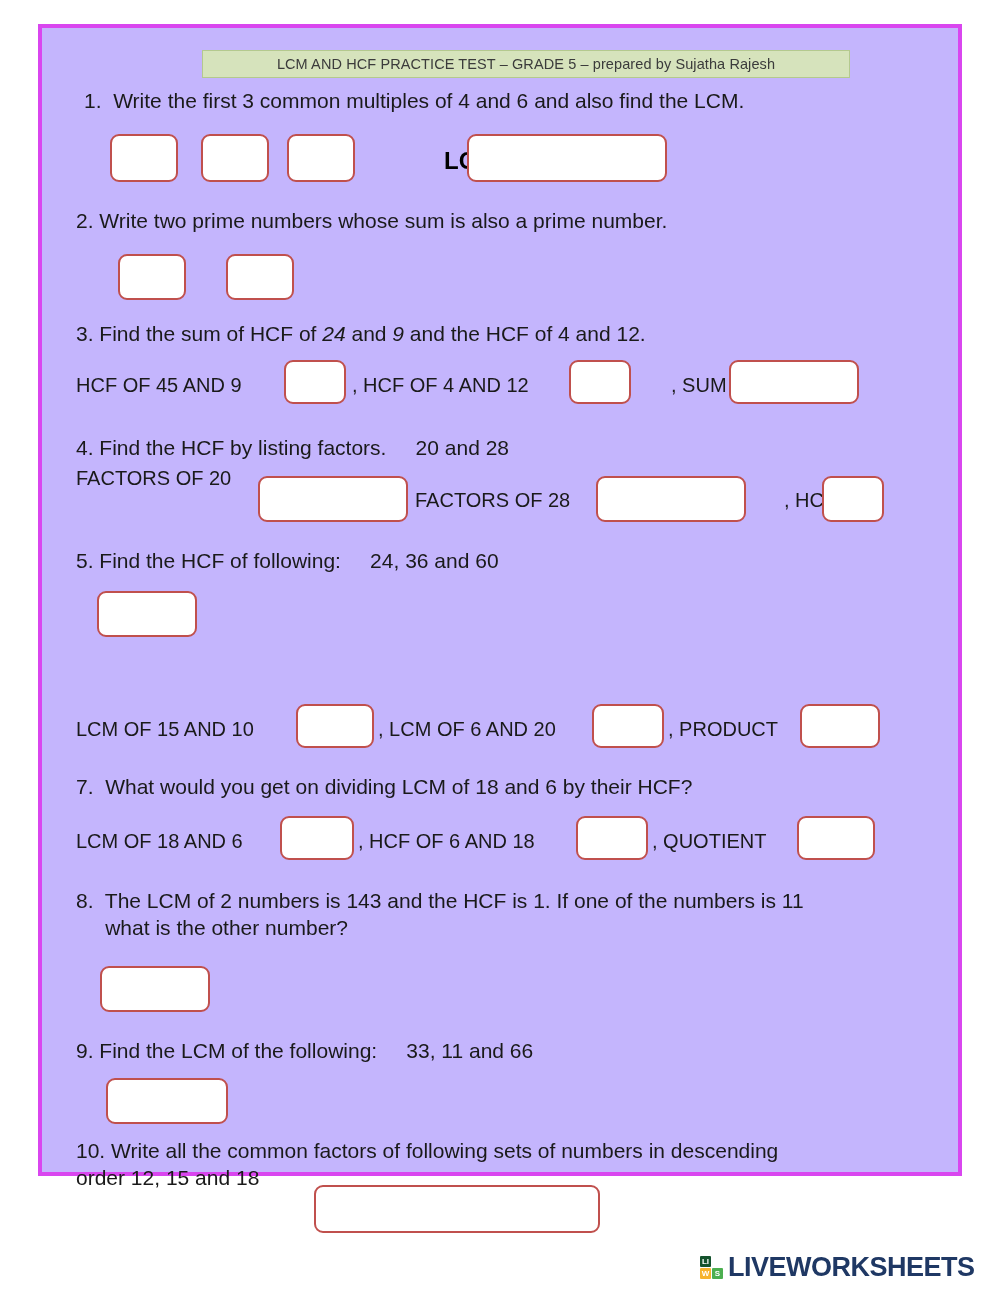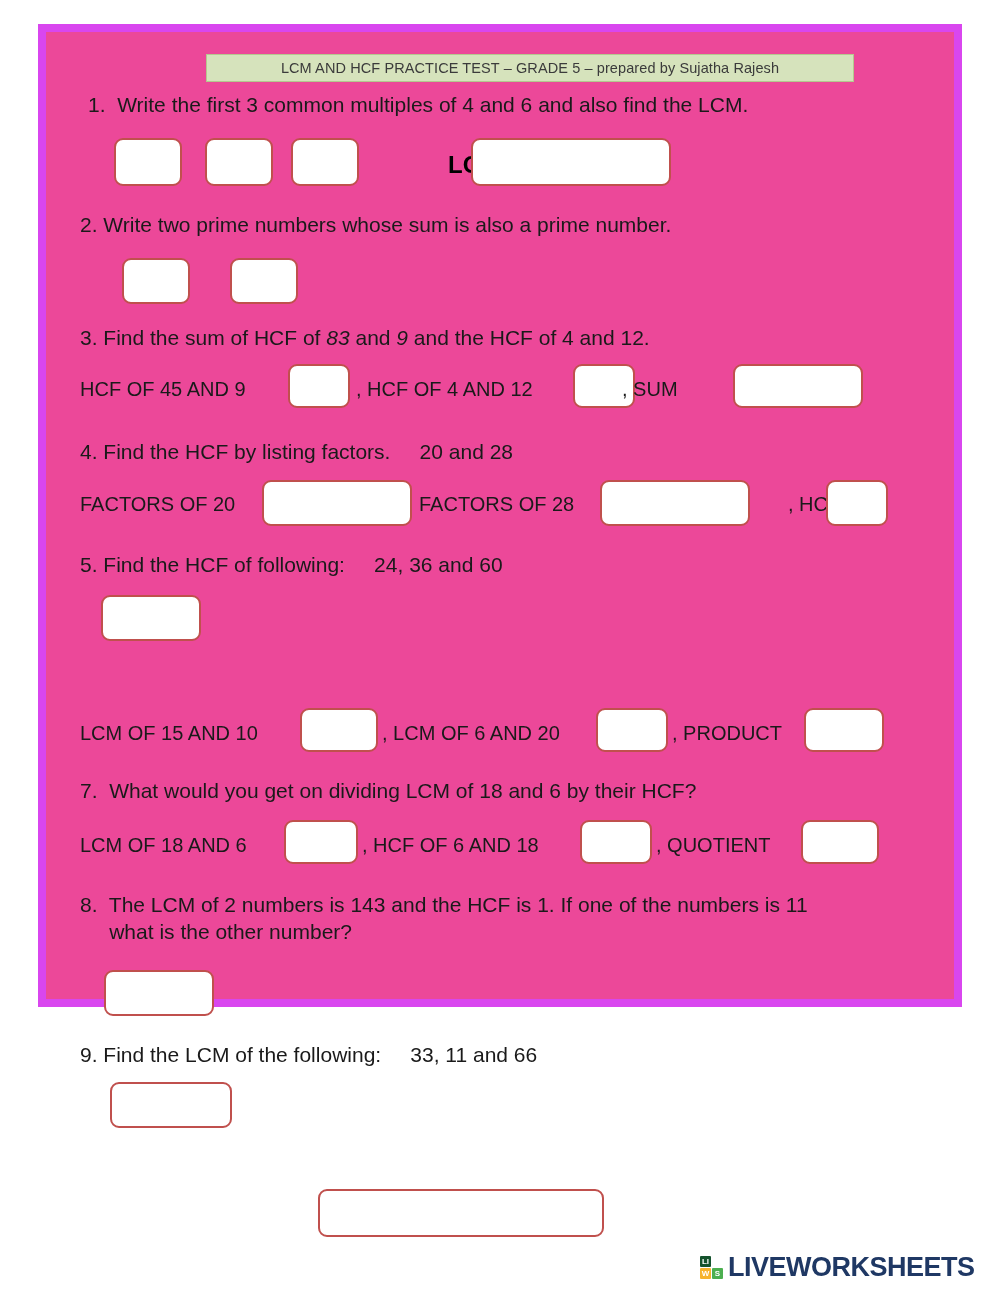--- a/index.html
+++ b/index.html
@@ -13,24 +13,24 @@
     font-family: "Liberation Sans", sans-serif;
     position: relative;
     overflow: hidden;
   }
 
   .sheet {
     position: absolute;
     left: 38px;
     top: 24px;
     width: 924px;
-    height: 983px;
-    border: 8px solid #d946ef;
+    height: 1152px;
+    border: 4px solid #d946ef;
     box-sizing: border-box;
-    background: #ec4899;
+    background: #c4b5fd;
   }
 
   .title-bar {
     position: absolute;
     left: 160px;
     top: 22px;
     width: 648px;
     height: 28px;
     background: #d6e3bc;
     border: 1px solid #b4c98e;
@@ -131,30 +131,30 @@
   <input class="box" style="left: 68px; top: 106px; width: 68px; height: 48px;">
   <input class="box" style="left: 159px; top: 106px; width: 68px; height: 48px;">
   <input class="box" style="left: 245px; top: 106px; width: 68px; height: 48px;">
   <div class="bold-lcm" style="left:358px; top:119px;">LCM</div>
   <input class="box" style="left: 425px; top: 106px; width: 200px; height: 48px;">
 
   <div class="q" style="left:34px; top:180px; width:860px;">2. Write two prime numbers whose sum is also a prime number.</div>
   <input class="box" style="left: 76px; top: 226px; width: 68px; height: 46px;">
   <input class="box" style="left: 184px; top: 226px; width: 68px; height: 46px;">
 
-  <div class="q" style="left:34px; top:293px; width:860px;"><span>3. Find the sum of HCF of </span><span class="it">83</span><span> and </span><span class="it">9</span><span> and the HCF of 4 and 12.</span></div>
+  <div class="q" style="left:34px; top:293px; width:860px;"><span>3. Find the sum of HCF of </span><span class="it">24</span><span> and </span><span class="it">9</span><span> and the HCF of 4 and 12.</span></div>
   <div class="lbl" style="left:34px; top:346px;">HCF OF 45 AND 9</div>
   <input class="box" style="left: 242px; top: 332px; width: 62px; height: 44px;">
   <div class="lbl" style="left:310px; top:346px;">, HCF OF 4 AND 12</div>
   <input class="box" style="left: 527px; top: 332px; width: 62px; height: 44px;">
-  <div class="lbl" style="left:576px; top:346px;">, SUM</div>
+  <div class="lbl" style="left:629px; top:346px;">, SUM</div>
   <input class="box" style="left: 687px; top: 332px; width: 130px; height: 44px;">
 
   <div class="q" style="left:34px; top:407px; width:860px;">4. Find the HCF by listing factors.     20 and 28</div>
-  <div class="lbl" style="left:34px; top:461px;text-align:center;">FACTORS OF 20</div>
+  <div class="lbl" style="left:34px; top:439px;text-align:center;">FACTORS OF 20</div>
   <input class="box" style="left: 216px; top: 448px; width: 150px; height: 46px;">
   <div class="lbl" style="left:373px; top:461px;">FACTORS OF 28</div>
   <input class="box" style="left: 554px; top: 448px; width: 150px; height: 46px;">
   <div class="lbl" style="left:742px; top:461px;">, HCF</div>
   <input class="box" style="left: 780px; top: 448px; width: 62px; height: 46px;">
 
   <div class="q" style="left:34px; top:520px; width:860px;">5. Find the HCF of following:     24, 36 and 60</div>
   <input class="box" style="left: 55px; top: 563px; width: 100px; height: 46px;">
 
   <div class="lbl" style="left:34px; top:690px;">LCM OF 15 AND 10</div>
@@ -172,20 +172,22 @@
   <div class="lbl" style="left:610px; top:802px;">, QUOTIENT</div>
   <input class="box" style="left: 755px; top: 788px; width: 78px; height: 44px;">
 
   <div class="q" style="left:34px; top:860px; width:880px;">8.  The LCM of 2 numbers is 143 and the HCF is 1. If one of the numbers is 11
      what is the other number?</div>
   <input class="box" style="left: 58px; top: 938px; width: 110px; height: 46px;">
 
   <div class="q" style="left:34px; top:1010px; width:860px;">9. Find the LCM of the following:     33, 11 and 66</div>
   <input class="box" style="left: 64px; top: 1050px; width: 122px; height: 46px;">
 
+  <div class="q" style="left:34px; top:1110px; width:880px;">10. Write all the common factors of following sets of numbers in descending
+order 12, 15 and 18</div>
   <input class="box" style="left: 272px; top: 1157px; width: 286px; height: 48px;">
 
 </div>
 
 <div class="lw-logo">
   <div class="lw-cubes">
     <div class="c1">LI</div>
     <div class="c2">VE</div>
     <div class="c3">W</div>
     <div class="c4">S</div>

